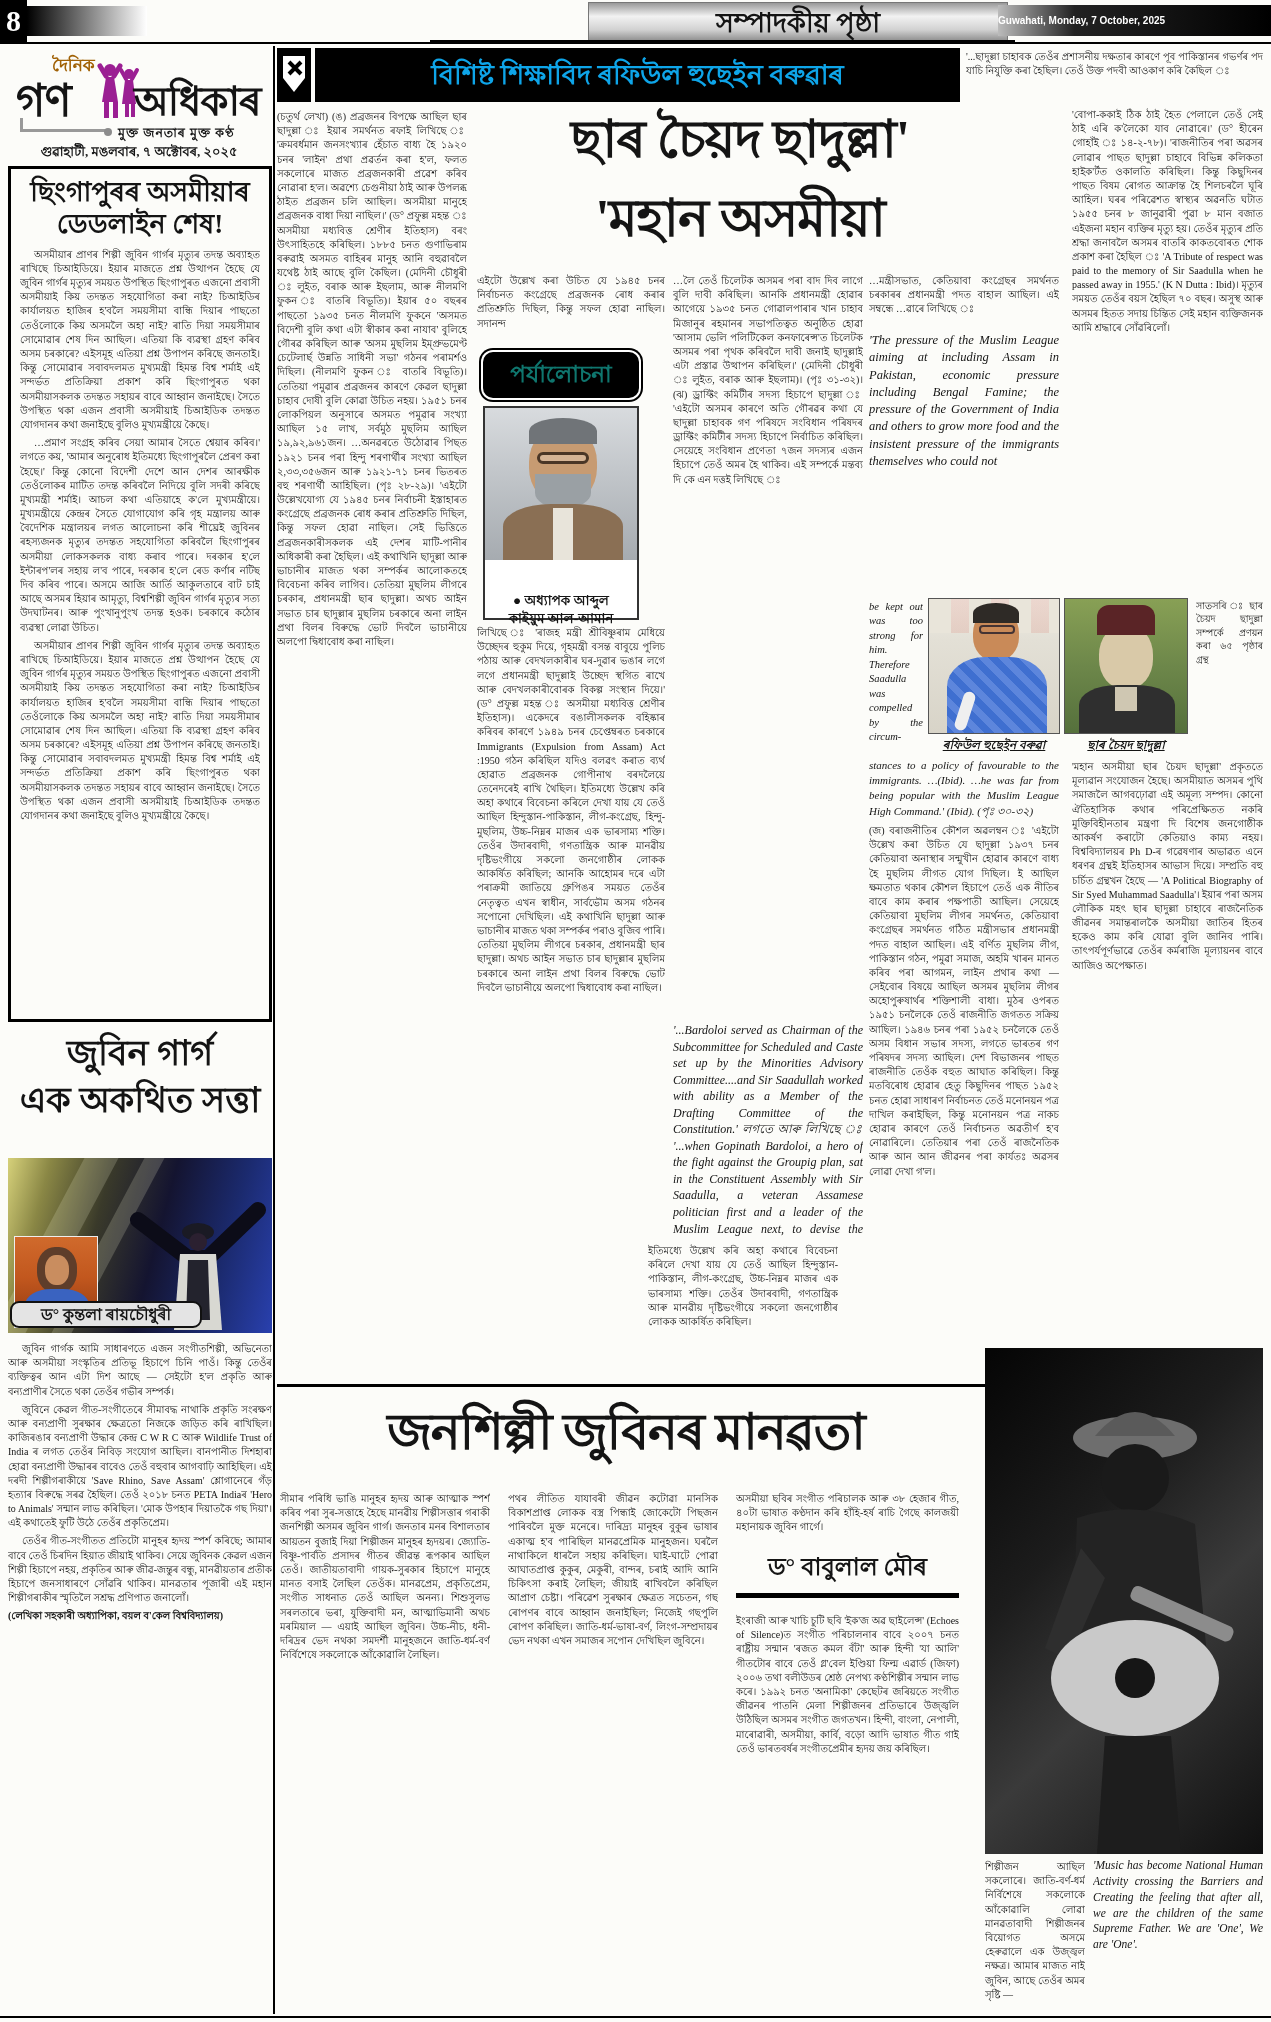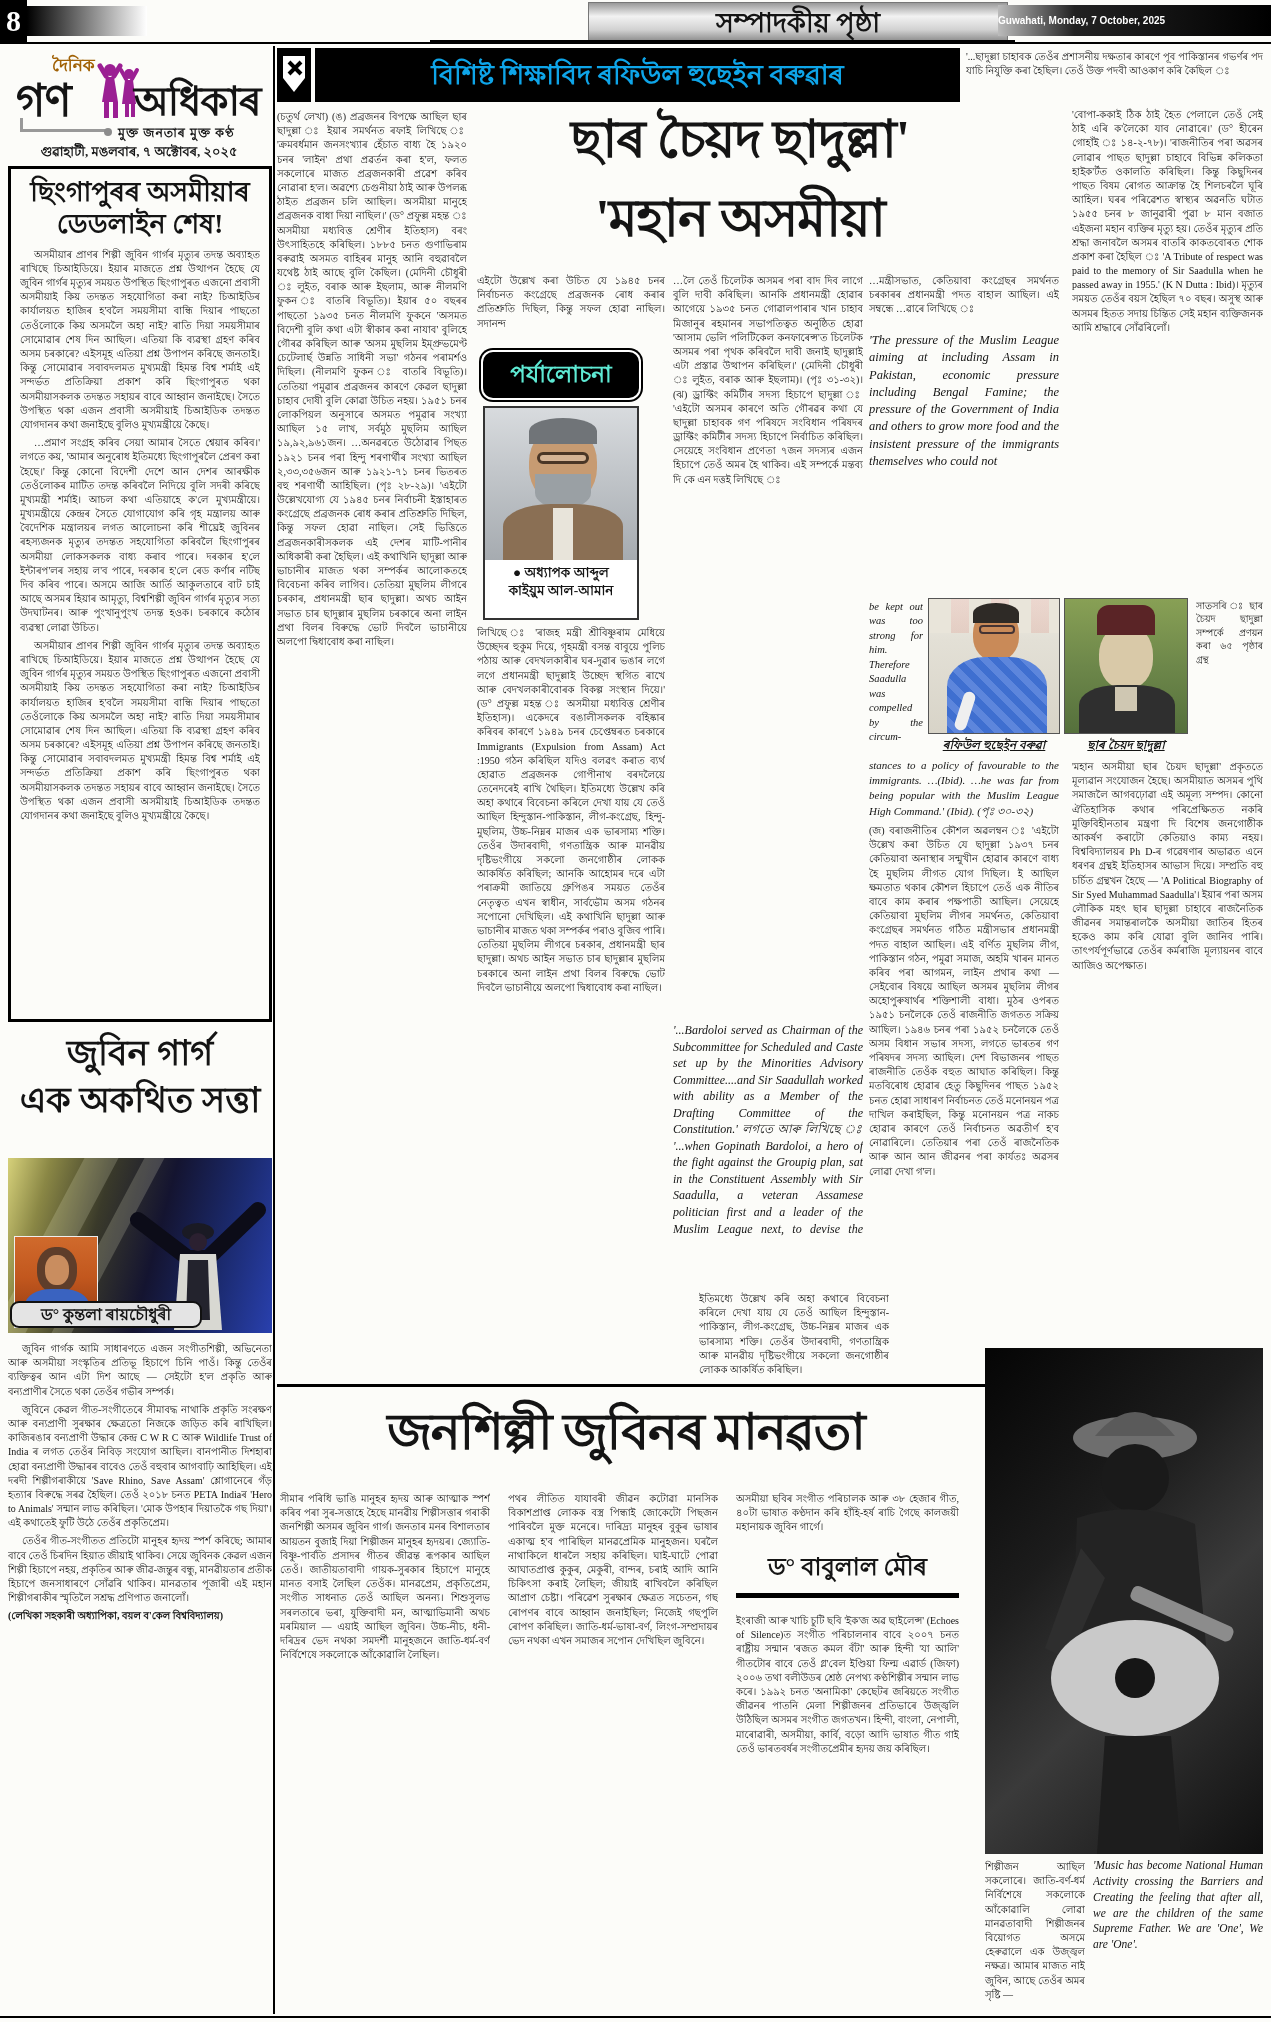--- a/index.html
+++ b/index.html
@@ -37,24 +37,24 @@
   #inset-woman { left:6px; top:78px; width:84px; height:92px; border:1px solid #eee;
     background:linear-gradient(180deg,#d06a2c 0%,#c2571e 45%,#8f3a12 100%); overflow:hidden; position:absolute; }
   #cap-kuntala { left:10px; top:1301px; width:192px; height:27px; background:#e4e4e4; border:2px solid #111; border-radius:9px;
     text-align:center; font-size:16px; font-weight:bold; line-height:23px; }
   #a2-body { left:8px; top:1342px; width:264px; height:672px; }
   
   #nib-box { left:277px; top:48px; width:34px; height:54px; background:#000; }
   #kicker { left:315px; top:48px; width:645px; height:54px; background:#000; color:#0ea5e9; text-align:center; font-size:27px; font-weight:800; line-height:54px; }
   #main-head { left:455px; top:100px; width:570px; height:170px; text-align:center; font-size:52px; line-height:1.52; font-weight:900; letter-spacing:-1px; }
   #review-box { left:483px; top:352px; width:156px; height:46px; background:#000; border-radius:10px;
-    box-shadow:0 0 0 2px #fff, 0 0 0 4px #000; color:#5eead4; text-align:center; font-size:23px; font-weight:800; line-height:46px; }
+    box-shadow:0 0 0 2px #fff, 0 0 0 4px #000; color:#0f766e; text-align:center; font-size:23px; font-weight:800; line-height:46px; }
   #author-box { left:483px; top:406px; width:156px; height:214px; border:2px solid #333; background:#fff; }
   #author-photo { width:100%; height:152px; background:linear-gradient(180deg,#d8dbde 0%,#c3c7cb 40%,#a6abb0 100%); position:relative; overflow:hidden; }
-  #author-cap { text-align:center; font-size:13.5px; font-weight:800; line-height:1.35; padding-top:4px; }
+  #author-cap { text-align:center; font-size:13.5px; font-weight:800; line-height:1.35; padding-top:4px;margin-top:28px; }
   .photo-frame { border:1px solid #555; overflow:hidden; }
   #photo-rafiul { left:928px; top:598px; width:132px; height:136px; background:linear-gradient(180deg,#efede6 0%,#e3e0d6 30%,#d8d4c8 100%); }
   #cap-rafiul { left:928px; top:736px; width:132px; }
   #photo-saadulla { left:1064px; top:598px; width:124px; height:136px; background:linear-gradient(180deg,#88a055 0%,#6d874a 50%,#55703c 100%); }
   #cap-saadulla { left:1064px; top:736px; width:124px; }
   
   #sep2 { left:277px; top:1384px; width:986px; height:3px; }
   #jn-head { left:280px; top:1394px; width:692px; height:86px; text-align:center; font-size:50px; font-weight:900; letter-spacing:-1px; }
   #byline-box { left:736px; top:1548px; width:223px; height:58px; text-align:center; }
   #byline-name { font-size:24px; font-weight:900; }
@@ -165,21 +165,21 @@
     </div>
     <div id="author-cap">
       <div>● অধ্যাপক আব্দুল</div>
       <div>কাইয়ুম আল-আমান</div>
     </div>
   </div>
   <div class="abs body-txt" style="left:477px;top:626px;width:188px;height:752px;">লিখিছে ঃ 'ৰাজহ মন্ত্ৰী শ্ৰীবিষ্ণুৰাম মেধিয়ে উচ্ছেদৰ হুকুম দিয়ে, গৃহমন্ত্ৰী বসন্ত বাবুয়ে পুলিচ পঠায় আৰু বেদখলকাৰীৰ ঘৰ-দুৱাৰ ভঙাৰ লগে লগে প্ৰধানমন্ত্ৰী ছাদুল্লাই উচ্ছেদ স্থগিত ৰাখে আৰু বেদখলকাৰীবোৰক বিকল্প সংস্থান দিয়ে।' (ড° প্ৰফুল্ল মহন্ত ঃ অসমীয়া মধ্যবিত্ত শ্ৰেণীৰ ইতিহাস)। একেদৰে বঙালীসকলক বহিষ্কাৰ কৰিবৰ কাৰণে ১৯৪৯ চনৰ চেপ্তেম্বৰত চৰকাৰে Immigrants (Expulsion from Assam) Act :1950 গঠন কৰিছিল যদিও বলৱৎ কৰাত ব্যৰ্থ হোৱাত প্ৰব্ৰজনক গোপীনাথ বৰদলৈয়ে তেনেদৰেই ৰাখি থৈছিল। ইতিমধ্যে উল্লেখ কৰি অহা কথাৰে বিবেচনা কৰিলে দেখা যায় যে তেওঁ আছিল হিন্দুস্তান-পাকিস্তান, লীগ-কংগ্ৰেছ, হিন্দু-মুছলিম, উচ্চ-নিম্নৰ মাজৰ এক ভাৰসাম্য শক্তি। তেওঁৰ উদাৰবাদী, গণতান্ত্ৰিক আৰু মানৱীয় দৃষ্টিভংগীয়ে সকলো জনগোষ্ঠীৰ লোকক আকৰ্ষিত কৰিছিল; আনকি আহোমৰ দৰে এটা পৰাক্ৰমী জাতিয়ে গ্ৰুপিঙৰ সময়ত তেওঁৰ নেতৃত্বত এখন স্বাধীন, সাৰ্বভৌম অসম গঠনৰ সপোনো দেখিছিল। এই কথাখিনি ছাদুল্লা আৰু ভাচানীৰ মাজত থকা সম্পৰ্কৰ পৰাও বুজিব পাৰি। তেতিয়া মুছলিম লীগৰে চৰকাৰ, প্ৰধানমন্ত্ৰী ছাৰ ছাদুল্লা। অথচ আইন সভাত চাৰ ছাদুল্লাৰ মুছলিম চৰকাৰে অনা লাইন প্ৰথা বিলৰ বিৰুদ্ধে ভোট দিবলৈ ভাচানীয়ে অলপো দ্বিধাবোধ কৰা নাছিল।</div>
 
   <div class="abs body-txt" style="left:673px;top:274px;width:190px;height:744px;">…লৈ তেওঁ চিলেটক অসমৰ পৰা বাদ দিব লাগে বুলি দাবী কৰিছিল। আনকি প্ৰধানমন্ত্ৰী হোৱাৰ আগেয়ে ১৯৩৫ চনত গোৱালপাৰাৰ খান চাহাব মিজানুৰ ৰহমানৰ সভাপতিত্বত অনুষ্ঠিত হোৱা 'আসাম ভেলি পলিটিকেল কনফাৰেন্স'ত চিলেটক অসমৰ পৰা পৃথক কৰিবলৈ দাবী জনাই ছাদুল্লাই এটা প্ৰস্তাৱ উত্থাপন কৰিছিল।' (মেদিনী চৌধুৰী ঃ লুইত, বৰাক আৰু ইছলাম)। (পৃঃ ৩১-৩২)। (ঝ) ড্ৰাফ্টিং কমিটীৰ সদস্য হিচাপে ছাদুল্লা ঃ 'এইটো অসমৰ কাৰণে অতি গৌৰৱৰ কথা যে ছাদুল্লা চাহাবক গণ পৰিষদে সংবিধান পৰিষদৰ ড্ৰাফ্টিং কমিটীৰ সদস্য হিচাপে নিৰ্বাচিত কৰিছিল। সেয়েহে সংবিধান প্ৰণেতা ৭জন সদস্যৰ এজন হিচাপে তেওঁ অমৰ হৈ থাকিব। এই সম্পৰ্কে মন্তব্য দি কে এন দত্তই লিখিছে ঃ</div>
   <div class="abs quote-txt" style="left:673px;top:1022px;width:190px;height:216px;">'...Bardoloi served as Chairman of the Subcommittee for Scheduled and Caste set up by the Minorities Advisory Committee....and Sir Saadullah worked with ability as a Member of the Drafting Committee of the Constitution.' লগতে আৰু লিখিছে ঃ '...when Gopinath Bardoloi, a hero of the fight against the Groupig plan, sat in the Constituent Assembly with Sir Saadulla, a veteran Assamese politician first and a leader of the Muslim League next, to devise the Constitution of Free Assam in Free India.' (K. N. Dutta : Landmarks of the freedom struggle in Assam).</div>
-  <div class="abs body-txt" style="left:699px;top:1244px;width:190px;height:134px;margin-top:48px;">ইতিমধ্যে উল্লেখ কৰি অহা কথাৰে বিবেচনা কৰিলে দেখা যায় যে তেওঁ আছিল হিন্দুস্তান-পাকিস্তান, লীগ-কংগ্ৰেছ, উচ্চ-নিম্নৰ মাজৰ এক ভাৰসাম্য শক্তি। তেওঁৰ উদাৰবাদী, গণতান্ত্ৰিক আৰু মানৱীয় দৃষ্টিভংগীয়ে সকলো জনগোষ্ঠীৰ লোকক আকৰ্ষিত কৰিছিল।</div>
+  <div class="abs body-txt" style="left:648px;top:1244px;width:190px;height:134px;">ইতিমধ্যে উল্লেখ কৰি অহা কথাৰে বিবেচনা কৰিলে দেখা যায় যে তেওঁ আছিল হিন্দুস্তান-পাকিস্তান, লীগ-কংগ্ৰেছ, উচ্চ-নিম্নৰ মাজৰ এক ভাৰসাম্য শক্তি। তেওঁৰ উদাৰবাদী, গণতান্ত্ৰিক আৰু মানৱীয় দৃষ্টিভংগীয়ে সকলো জনগোষ্ঠীৰ লোকক আকৰ্ষিত কৰিছিল।</div>
 
   <div class="abs body-txt" style="left:869px;top:274px;width:190px;height:54px;">…মন্ত্ৰীসভাত, কেতিয়াবা কংগ্ৰেছৰ সমৰ্থনত চৰকাৰৰ প্ৰধানমন্ত্ৰী পদত বাহাল আছিল। এই সম্বন্ধে …ৱাৰে লিখিছে ঃ</div>
   <div class="abs quote-txt" style="left:869px;top:332px;width:190px;height:262px;font-size:12.5px;">'The pressure of the Muslim League aiming at including Assam in Pakistan, economic pressure including Bengal Famine; the pressure of the Government of India and others to grow more food and the insistent pressure of the immigrants themselves who could not</div>
   <div class="abs quote-txt" style="left:869px;top:600px;width:54px;height:154px;font-size:10.5px;">be kept out was too strong for him. Therefore Saadulla was compelled by the circum-</div>
   <div class="abs quote-txt" style="left:869px;top:758px;width:190px;height:62px;font-size:11px;">stances to a policy of favourable to the immigrants. …(Ibid). …he was far from being popular with the Muslim League High Command.' (Ibid). (পৃঃ ৩০-৩২)</div>
   <div class="abs body-txt" style="left:869px;top:824px;width:190px;height:554px;">(জ) বৰাজনীতিৰ কৌশল অৱলম্বন ঃ 'এইটো উল্লেখ কৰা উচিত যে ছাদুল্লা ১৯৩৭ চনৰ কেতিয়াবা অনাস্থাৰ সন্মুখীন হোৱাৰ কাৰণে বাধ্য হৈ মুছলিম লীগত যোগ দিছিল। ই আছিল ক্ষমতাত থকাৰ কৌশল হিচাপে তেওঁ এক নীতিৰ বাবে কাম কৰাৰ পক্ষপাতী আছিল। সেয়েহে কেতিয়াবা মুছলিম লীগৰ সমৰ্থনত, কেতিয়াবা কংগ্ৰেছৰ সমৰ্থনত গঠিত মন্ত্ৰীসভাৰ প্ৰধানমন্ত্ৰী পদত বাহাল আছিল। এই বৰ্ণিত মুছলিম লীগ, পাকিস্তান গঠন, পমুৱা সমাজ, অহমি খাৰন মানত কৰিব পৰা আগমন, লাইন প্ৰথাৰ কথা — সেইবোৰ বিষয়ে আছিল অসমৰ মুছলিম লীগৰ অহোপুৰুষাৰ্থৰ শক্তিশালী বাধা। মুঠৰ ওপৰত ১৯৫১ চনলৈকে তেওঁ ৰাজনীতি জগতত সক্ৰিয় আছিল। ১৯৪৬ চনৰ পৰা ১৯৫২ চনলৈকে তেওঁ অসম বিধান সভাৰ সদস্য, লগতে ভাৰতৰ গণ পৰিষদৰ সদস্য আছিল। দেশ বিভাজনৰ পাছত ৰাজনীতি তেওঁক বহুত আঘাত কৰিছিল। কিন্তু মতবিৰোধ হোৱাৰ হেতু কিছুদিনৰ পাছত ১৯৫২ চনত হোৱা সাধাৰণ নিৰ্বাচনত তেওঁ মনোনয়ন পত্ৰ দাখিল কৰাইছিল, কিন্তু মনোনয়ন পত্ৰ নাকচ হোৱাৰ কাৰণে তেওঁ নিৰ্বাচনত অৱতীৰ্ণ হ'ব নোৱাৰিলে। তেতিয়াৰ পৰা তেওঁ ৰাজনৈতিক আৰু আন আন জীৱনৰ পৰা কাৰ্যতঃ অৱসৰ লোৱা দেখা গ'ল।</div>
 
   <div class="abs photo-frame" id="photo-rafiul">
     <div class="abs" style="left:0;top:0;width:132px;height:34px;background:repeating-linear-gradient(90deg,#e9e5da 0 22px,#d84a3a22 22px 40px);"></div>
     <div class="abs" style="left:44px;top:10px;width:46px;height:52px;border-radius:46%;background:#c98a58;"></div>

